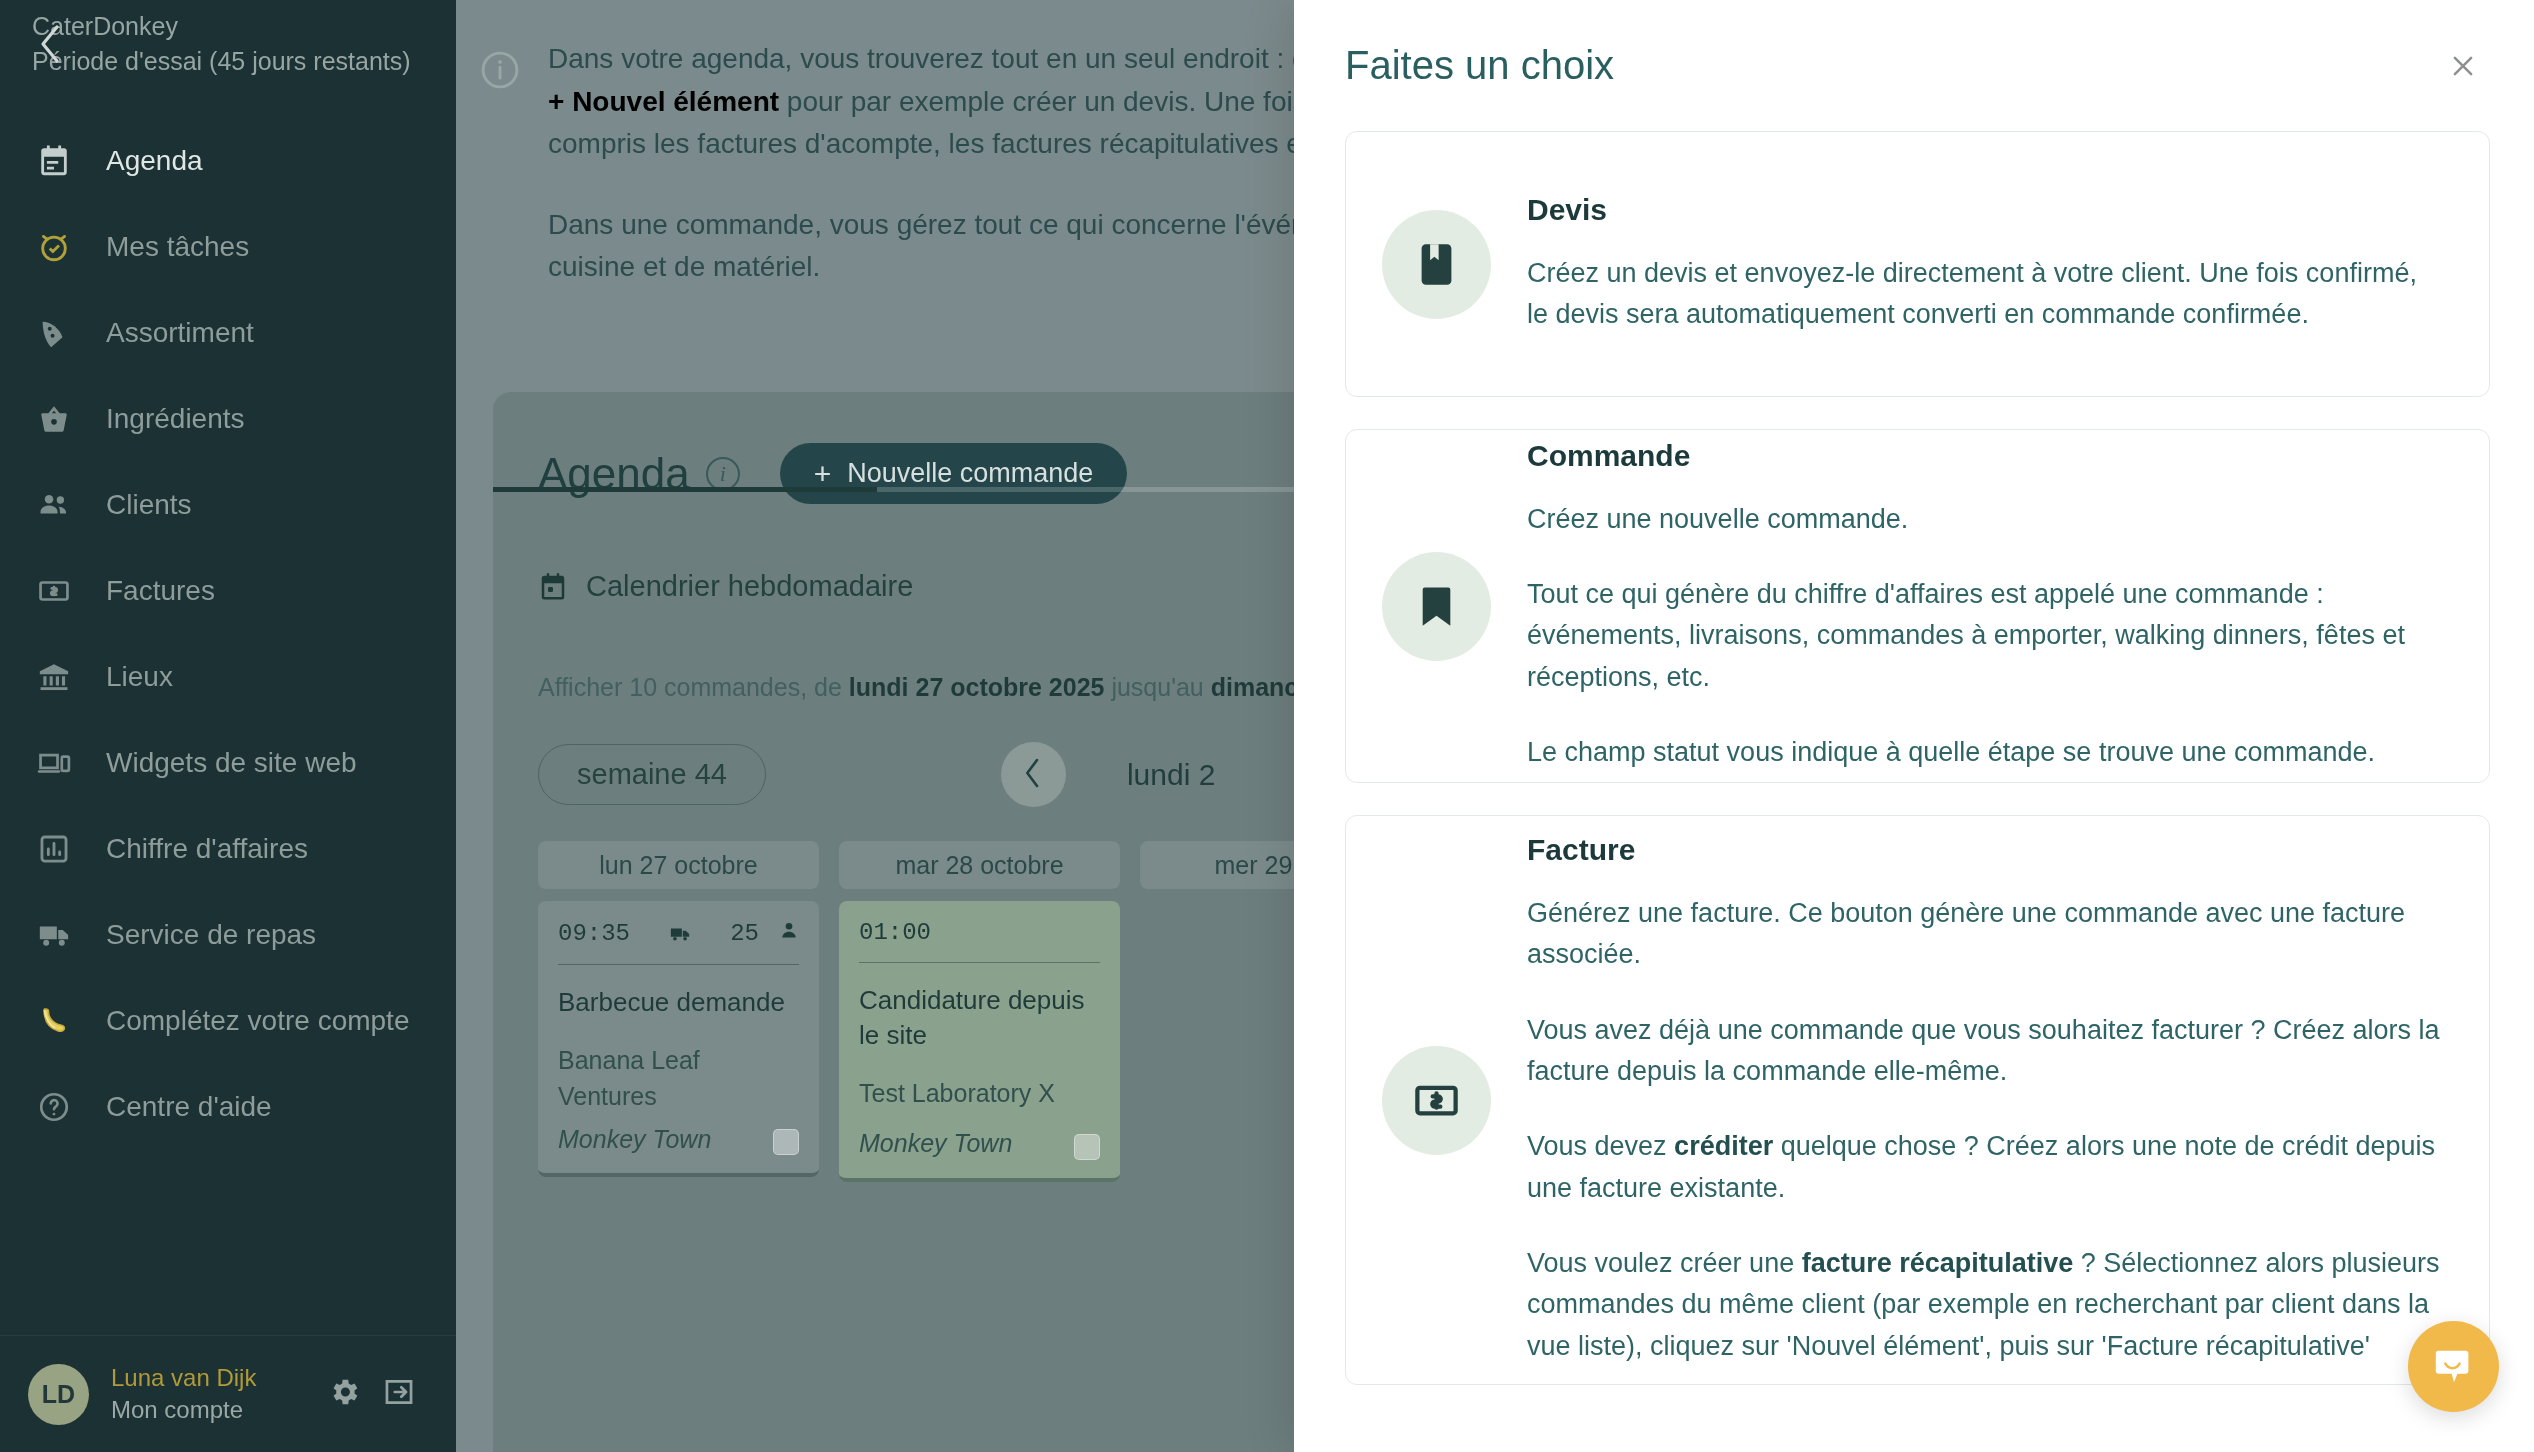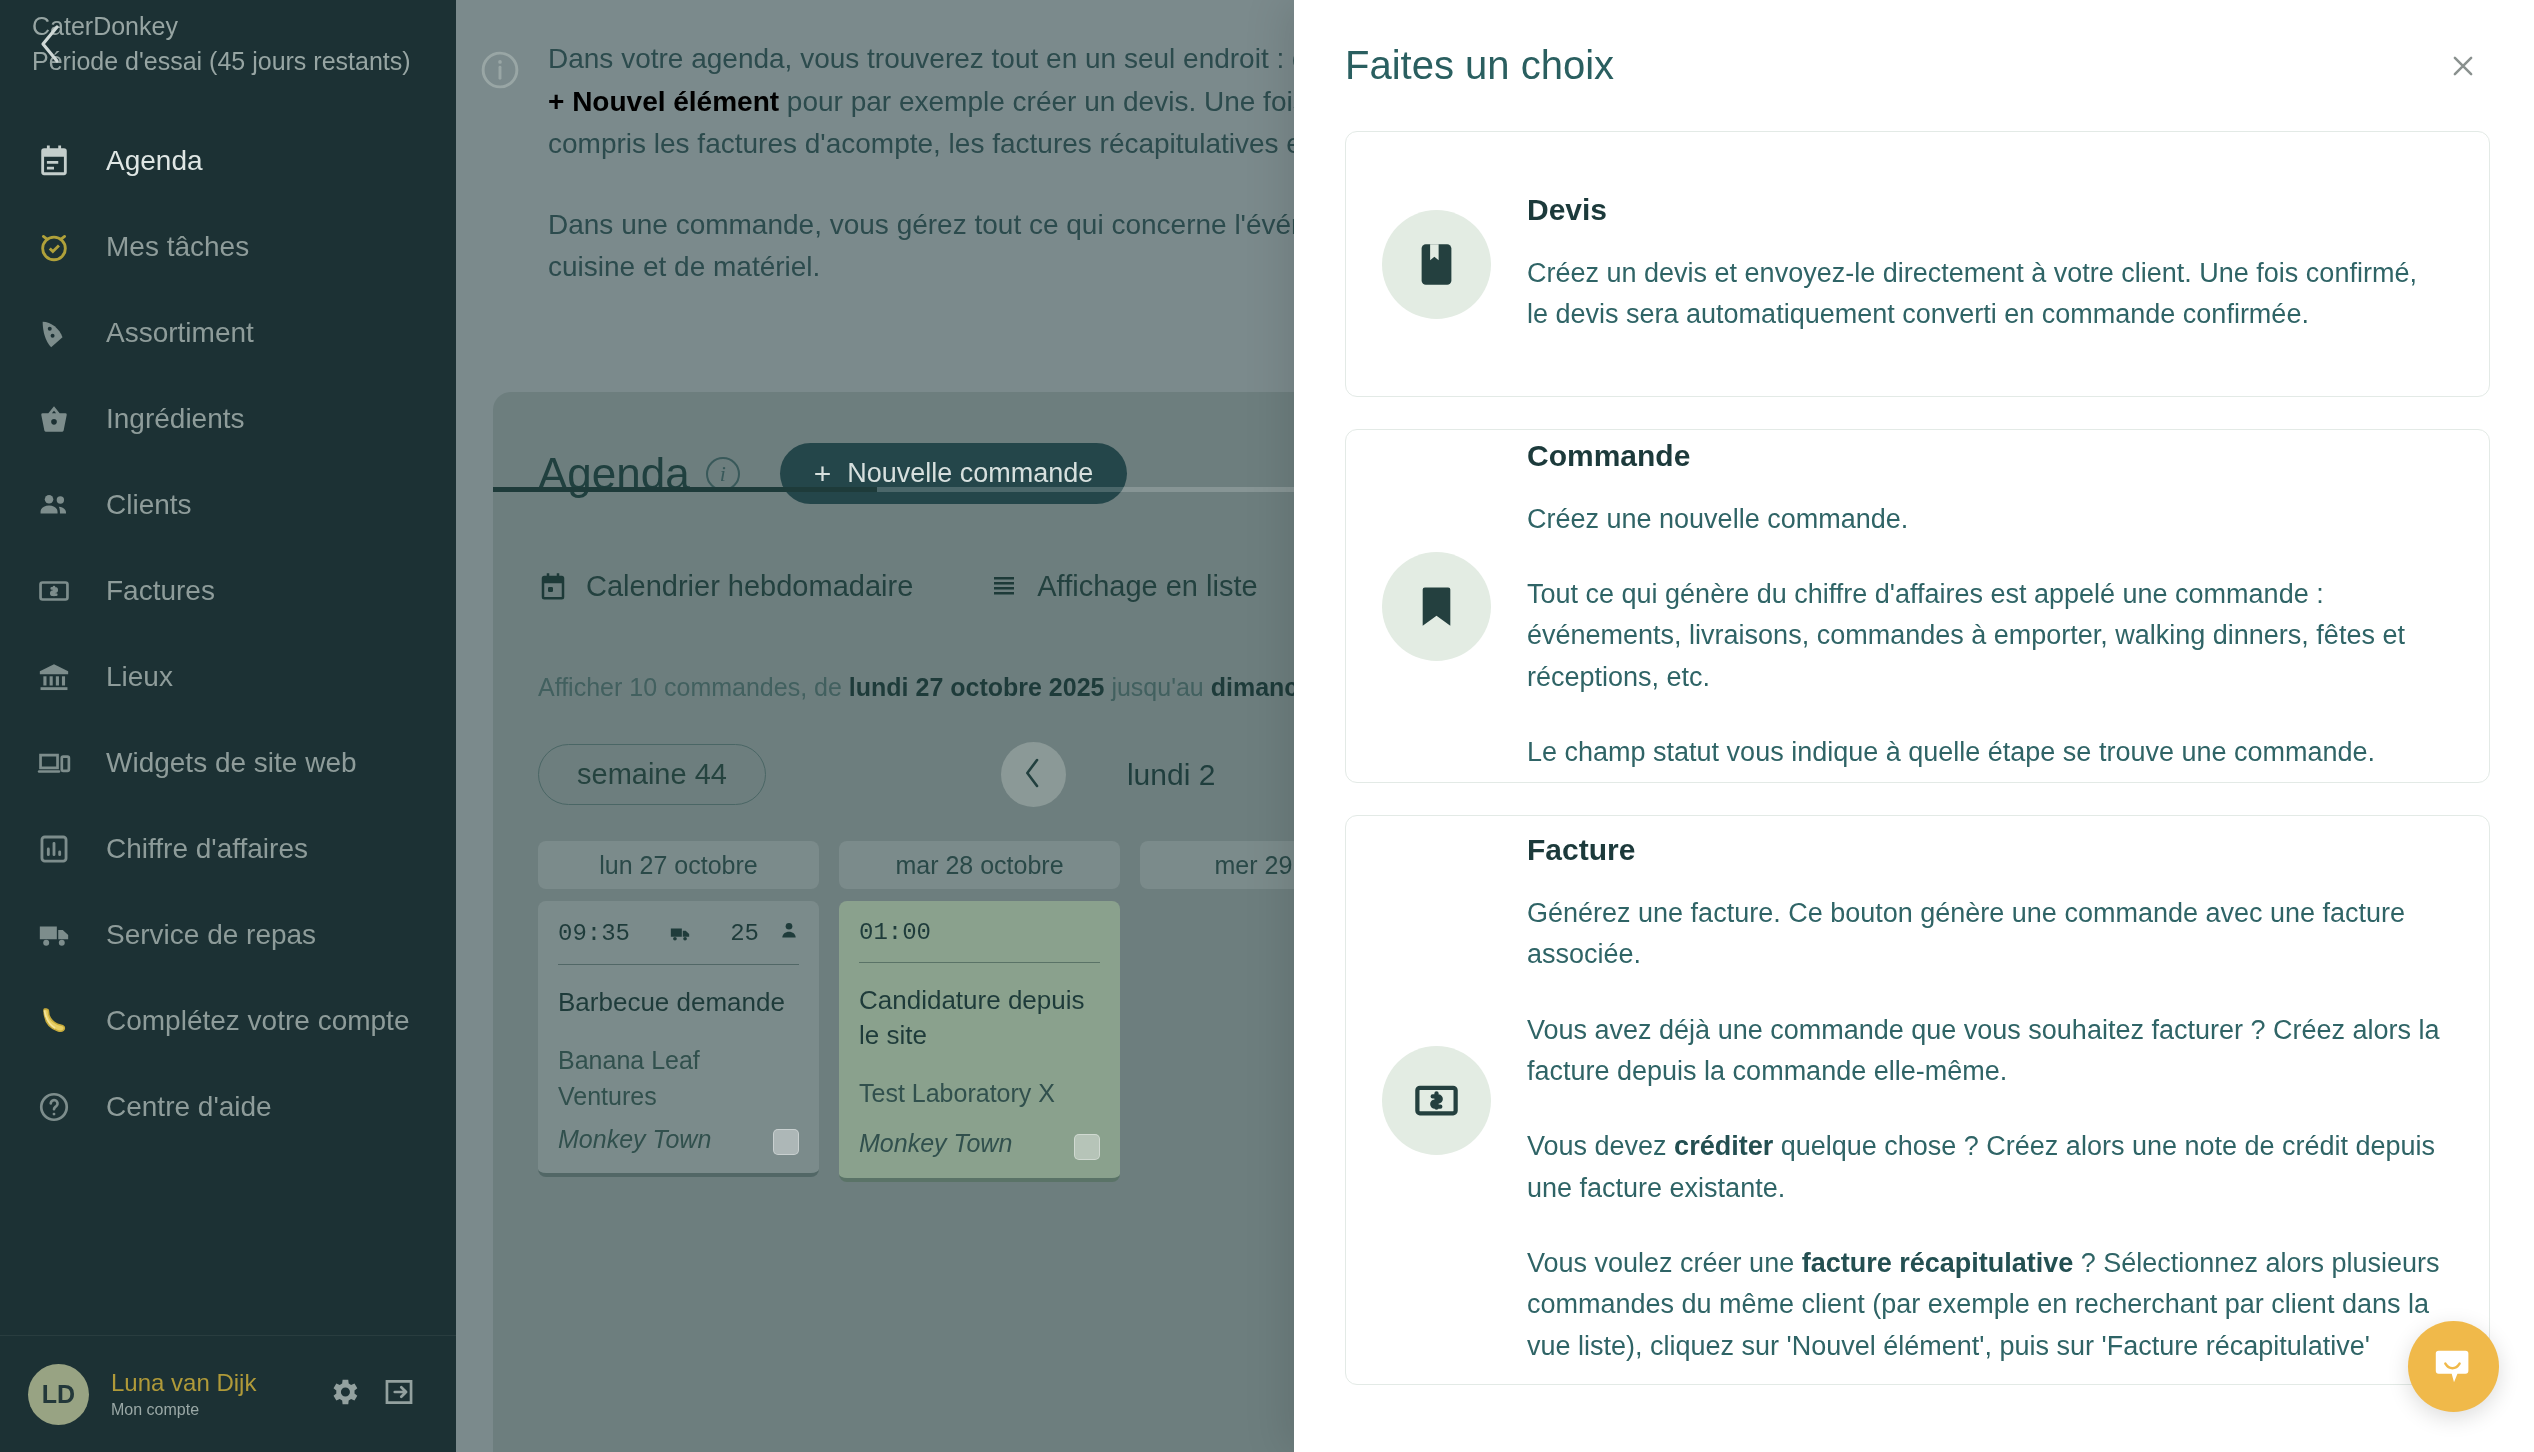--- a/index.html
+++ b/index.html
@@ -73,21 +73,21 @@
     border-top: 1px solid rgba(255,255,255,0.06);
   }
   .avatar {
     width: 61px; height: 61px; border-radius: 50%;
     background: #98a383; color: #23383a;
     display: flex; align-items: center; justify-content: center;
     font-size: 25px; font-weight: 600; flex: 0 0 61px;
   }
   .user-meta { margin-left: 22px; flex: 1 1 auto; }
   .user-name { font-size: 24px; color: #b09a39; line-height: 1.35; }
-  .user-sub  { font-size: 16px; color: #9aa8a6; line-height: 1.35; }
+  .user-sub  { font-size: 24px; color: #9aa8a6; line-height: 1.35; }
   .sb-act { width: 55px; height: 55px; display: flex; align-items: center; justify-content: center; color: #93a19f; }
 
   
   .appbg {
     position: absolute; left: 456px; top: 0;
     width: 2078px; height: 1452px;
     background: #7b8a8c;
     overflow: hidden;
   }
   .banner {
@@ -446,31 +446,20 @@
 
       <div class="ag-tabs">
         <div class="ag-tab">
           <span class="tico">
             <svg width="30" height="30" viewBox="0 0 24 24" fill="currentColor">
                 <path d="M7 1h2v2h6V1h2v2h2a2 2 0 012 2v15a2 2 0 01-2 2H5a2 2 0 01-2-2V5a2 2 0 012-2h2V1zm12 8H5v11h14V9z"></path>
                 <rect x="8" y="12" width="4" height="4" rx="1"></rect>
               </svg>
           </span>
           <span>Calendrier hebdomadaire</span>
-        </div>
-        <div class="ag-tab">
-          <span class="tico">
-            <svg width="30" height="30" viewBox="0 0 24 24" fill="currentColor">
-                <rect x="4" y="4" width="16" height="2"></rect>
-                <rect x="4" y="8" width="16" height="2"></rect>
-                <rect x="4" y="12" width="16" height="2"></rect>
-                <rect x="4" y="16" width="16" height="2"></rect>
-              </svg>
-          </span>
-          <span>Affichage en liste</span>
         </div>
         <div class="tab-rule">
             <div class="fill"></div>
           </div>
       </div>
 
       <div class="ag-sub">
         <span>Afficher 10 commandes, de </span><b>lundi 27 octobre 2025</b><span> jusqu'au </span><b>dimanche 2 nove</b>
       </div>
 

